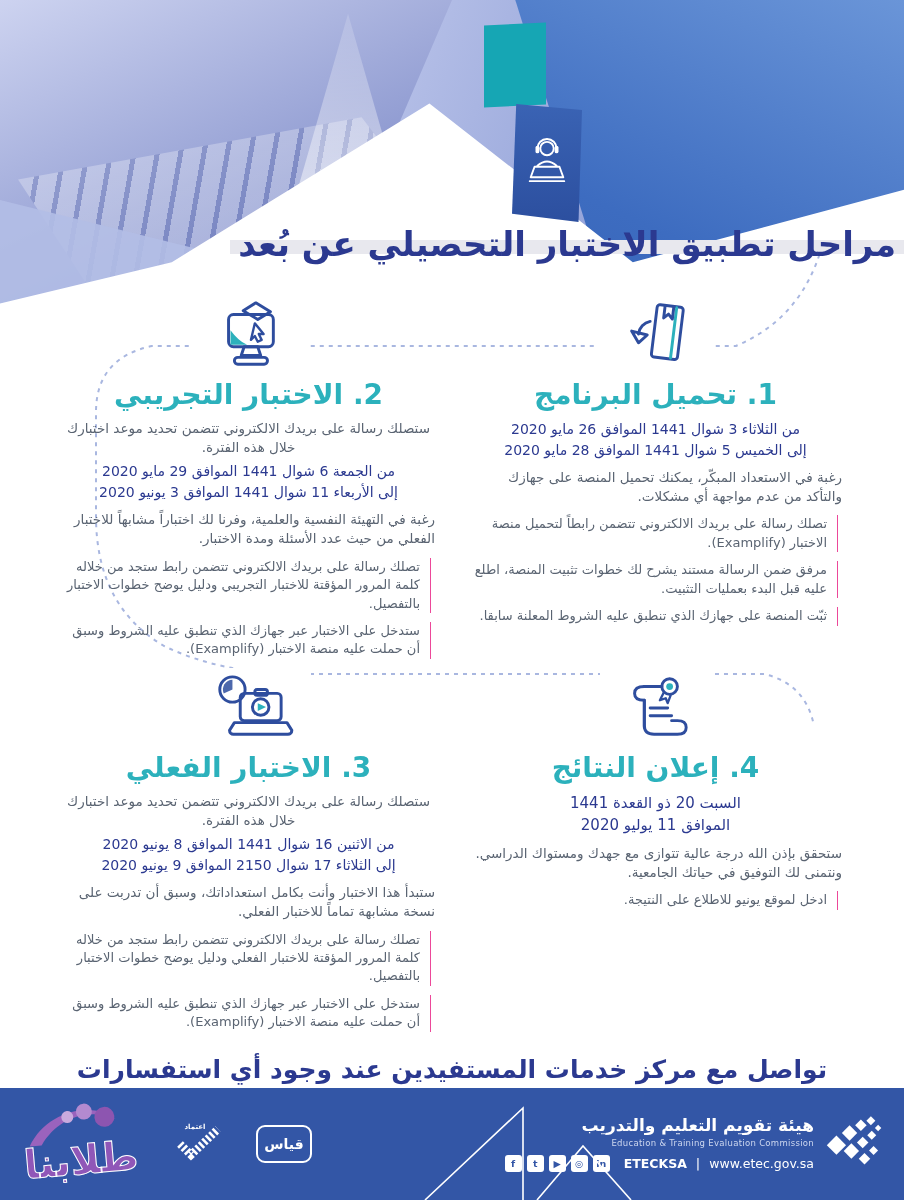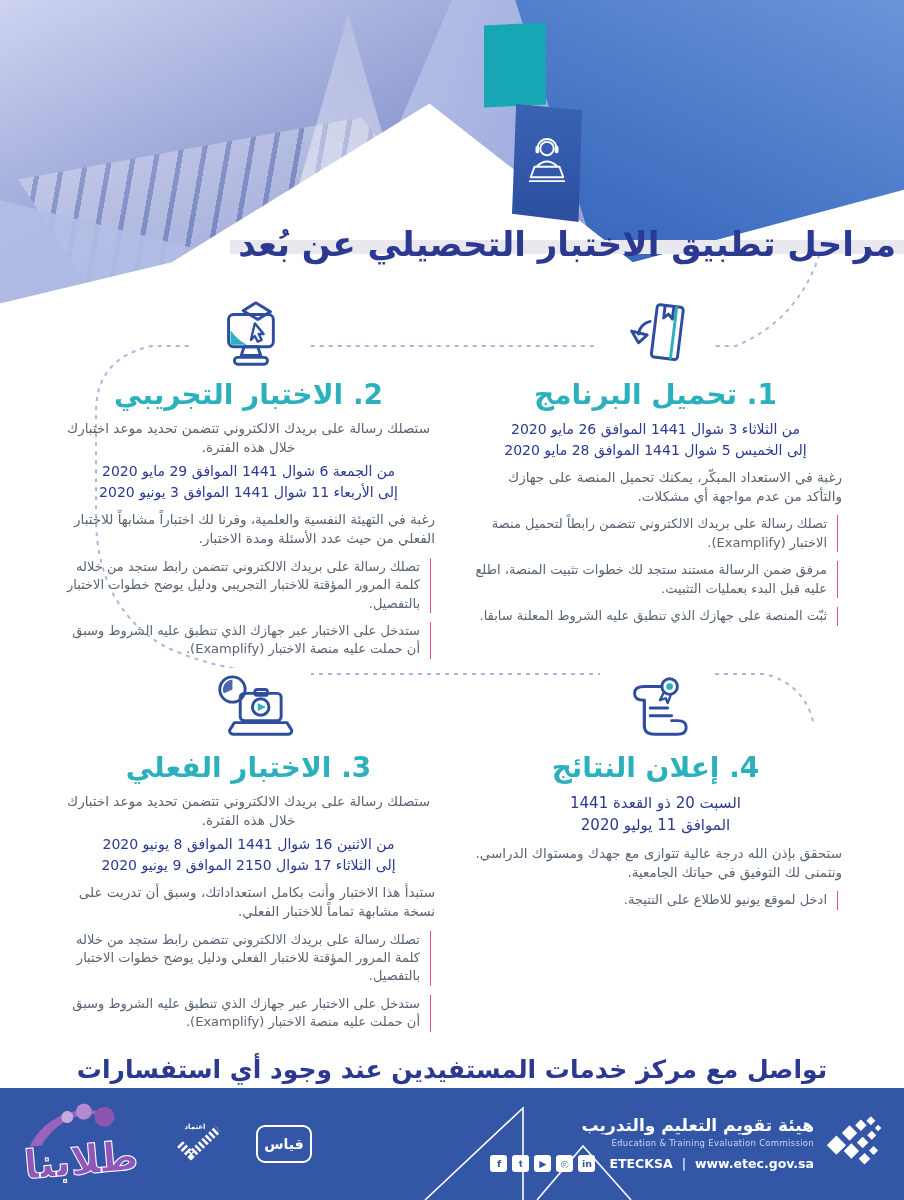--- a/index.html
+++ b/index.html
@@ -54,21 +54,21 @@
     display:flex;align-items:center;justify-content:space-between;padding:0 20px;z-index:4;}
   .triangles{position:absolute;left:385px;bottom:0;pointer-events:none;}
   .etec-block{display:flex;align-items:flex-end;gap:12px;}
   .org-ar{color:#fff;font-size:17px;font-weight:bold;line-height:1.15;}
   .org-en{color:#cdd7ef;font-size:8.5px;letter-spacing:.3px;margin-top:2px;}
   .social-row{direction:ltr;display:flex;align-items:center;gap:5px;margin-top:7px;}
   .sicon{width:17px;height:17px;background:#fff;color:#3356a6;border-radius:3px;
     font-size:9.5px;font-weight:bold;display:flex;align-items:center;justify-content:center;}
   .handle{color:#fff;font-size:12.5px;font-weight:bold;margin-left:9px;}
   .sep{color:#fff;font-size:13px;margin:0 4px;}
-  .url{color:#fff;font-size:12.5px;font-weight:bold;}
+  .url{color:#fff;font-size:12.5px;font-weight:normal;}
   .partners{display:flex;align-items:center;gap:26px;}
   .qiyas{border:2px solid #fff;border-radius:9px;width:52px;height:34px;color:#fff;
     display:flex;align-items:center;justify-content:center;font-weight:bold;font-size:14px;}
   .tolabona{line-height:0;}
 </style>
 </head>
 <body>
 
 <div class="hero">
   <div class="layer laptop-dark"></div>
@@ -113,21 +113,21 @@
         <path d="M17 34 l7 12 l9 -8 z"></path>
       </svg>
     </span>
     <h2 class="heading">1. تحميل البرنامج</h2>
     <div class="dates">
       <div>من الثلاثاء 3 شوال 1441 الموافق 26 مايو 2020</div>
       <div>إلى الخميس 5 شوال 1441 الموافق 28 مايو 2020</div>
     </div>
     <p class="body-text">رغبة في الاستعداد المبكّر، يمكنك تحميل المنصة على جهازك والتأكد من عدم مواجهة أي مشكلات.</p>
     <div class="bullet">تصلك رسالة على بريدك الالكتروني تتضمن رابطاً لتحميل منصة الاختبار (Examplify).</div>
-    <div class="bullet">مرفق ضمن الرسالة مستند ستجد لك خطوات تثبيت المنصة، اطلع عليه قبل البدء بعمليات التثبيت.</div>
+    <div class="bullet">مرفق ضمن الرسالة مستند يشرح لك خطوات تثبيت المنصة، اطلع عليه قبل البدء بعمليات التثبيت.</div>
     <div class="bullet">ثبّت المنصة على جهازك الذي تنطبق عليه الشروط المعلنة سابقا.</div>
   </div>
 
   <div class="section s2">
     <span class="icon-wrap">
       <svg width="84" height="74" viewBox="0 0 84 76" fill="none" stroke="#2e4d9e" stroke-width="3" stroke-linejoin="round" stroke-linecap="round">
         <path d="M36 13 l13 -8 l15 9 l-13 8 z"></path>
         <rect x="21" y="17" width="46" height="33" rx="5"></rect>
         <path d="M23 48 L23 33 Q31 44 40 48 Z" fill="#2cb1bc" stroke="none"></path>
         <path d="M48 26 l9 11 h-5 l3 6 l-4 2 l-3 -6 l-4 4 z" stroke-width="2.4"></path>

